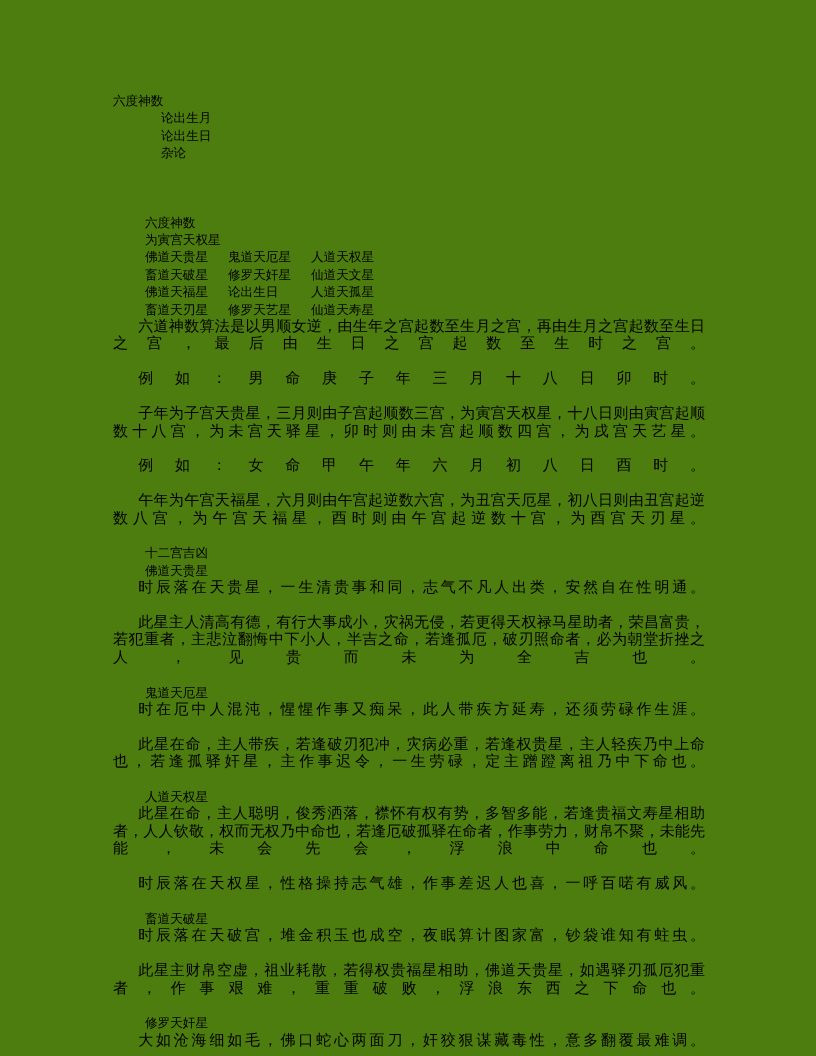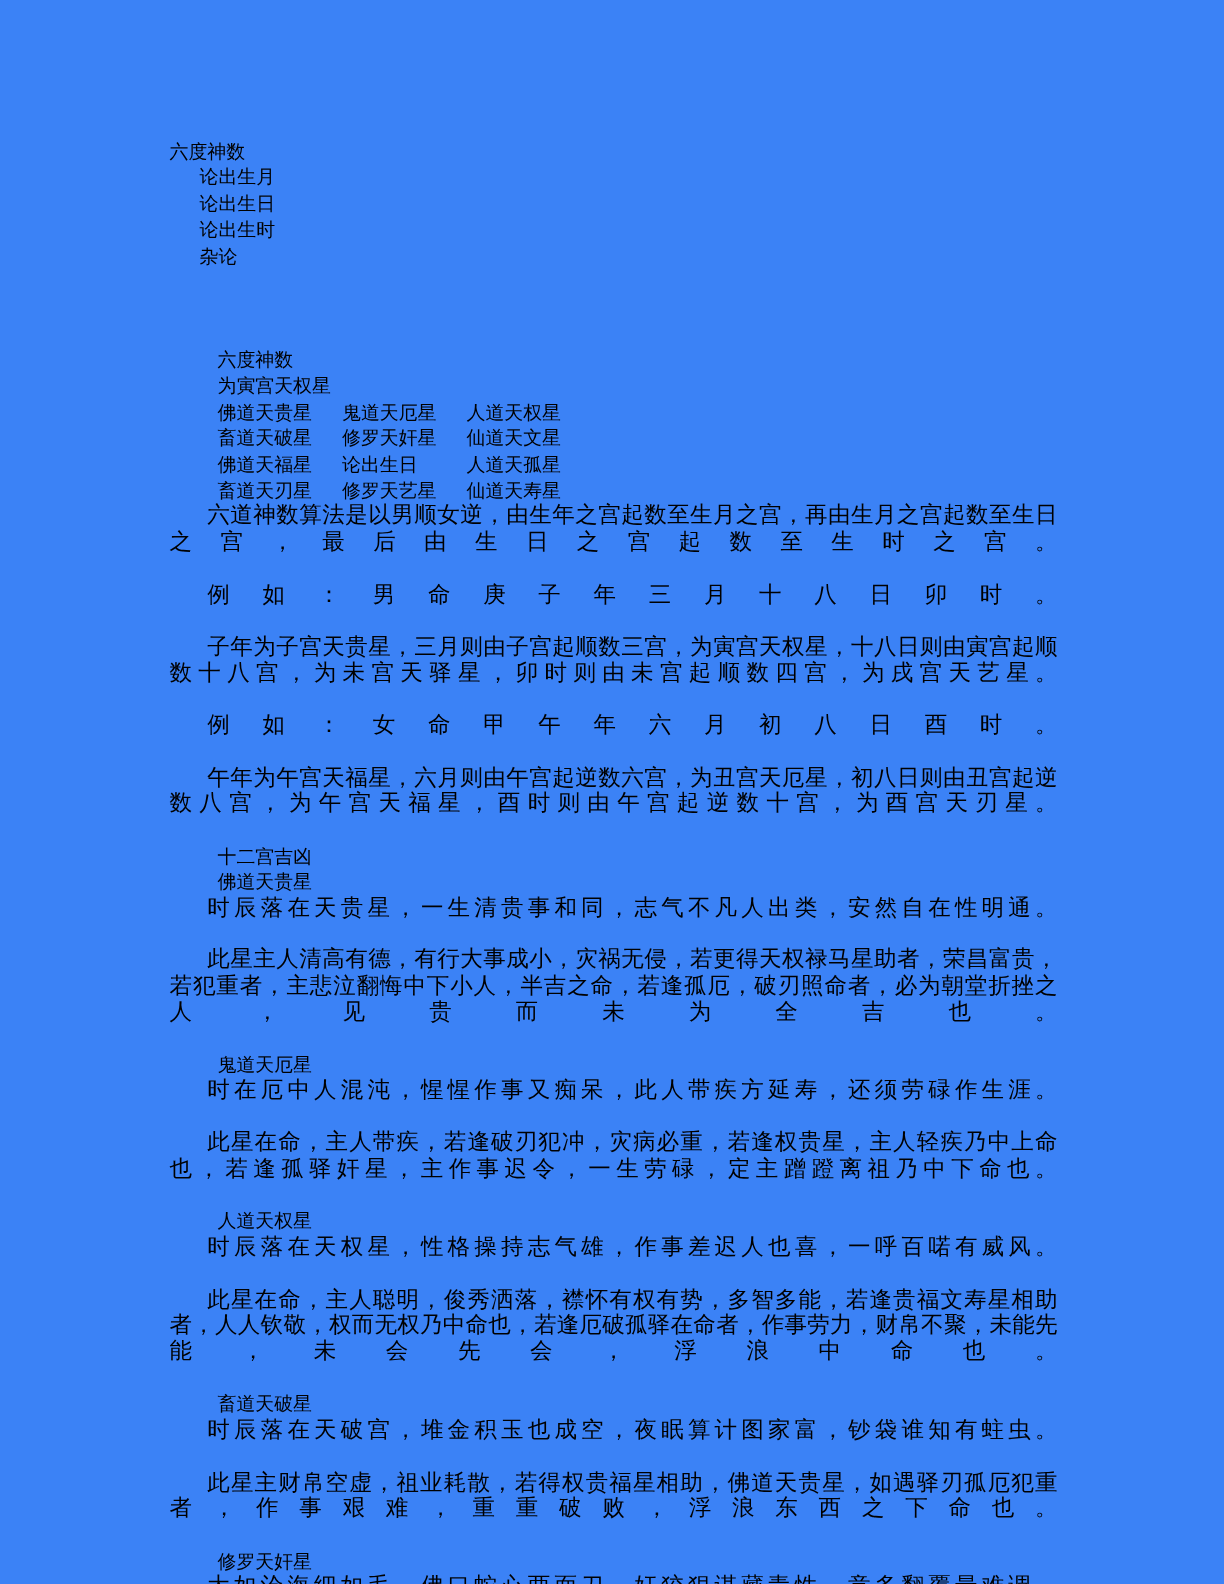--- a/index.html
+++ b/index.html
@@ -8,40 +8,40 @@
     background: #ffffff;
   }
   body {
     font-family: "DejaVu Serif", "Liberation Serif", serif;
     color: #000000;
   }
   .page {
     position: relative;
     width: 816px;
     height: 1056px;
-    background: #3b82f6;
+    background: #4d7c0f;
     box-sizing: border-box;
     overflow: hidden;
   }
   .content {
     position: absolute;
     left: 113px;
     top: 92px;
     width: 592px;
   }
   
   .toc-title {
     font-size: 12.6px;
     line-height: 17.4px;
     white-space: pre;
   }
   .toc-item {
     font-size: 12.6px;
     line-height: 17.4px;
-    margin-left: 20px;
+    margin-left: 48px;
     white-space: pre;
   }
   .spacer {
     height: 52px;
   }
   
   .heading {
     font-size: 12.6px;
     line-height: 17.4px;
     margin-left: 32px;
@@ -81,21 +81,20 @@
 </style>
 </head>
 <body>
 
 <div class="page">
   <div class="content">
 
     <div class="toc-title">六度神数</div>
     <div class="toc-item">论出生月</div>
     <div class="toc-item">论出生日</div>
-    <div class="toc-item">论出生时</div>
     <div class="toc-item">杂论</div>
 
     <div class="spacer"></div>
 
     <div class="heading">六度神数</div>
     <div class="heading">为寅宫天权星</div>
 
     <div class="star-row">
       <span class="star-cell">佛道天贵星</span>
       <span class="star-cell">鬼道天厄星</span>
@@ -127,22 +126,22 @@
 
     <div class="heading">佛道天贵星</div>
     <p class="para">时辰落在天贵星，一生清贵事和同，志气不凡人出类，安然自在性明通。</p>
     <p class="para">此星主人清高有德，有行大事成小，灾祸无侵，若更得天权禄马星助者，荣昌富贵，若犯重者，主悲泣翻悔中下小人，半吉之命，若逢孤厄，破刃照命者，必为朝堂折挫之人，见贵而未为全吉也。</p>
 
     <div class="heading">鬼道天厄星</div>
     <p class="para">时在厄中人混沌，惺惺作事又痴呆，此人带疾方延寿，还须劳碌作生涯。</p>
     <p class="para">此星在命，主人带疾，若逢破刃犯冲，灾病必重，若逢权贵星，主人轻疾乃中上命也，若逢孤驿奸星，主作事迟令，一生劳碌，定主蹭蹬离祖乃中下命也。</p>
 
     <div class="heading">人道天权星</div>
+    <p class="para">此星在命，主人聪明，俊秀洒落，襟怀有权有势，多智多能，若逢贵福文寿星相助者，人人钦敬，权而无权乃中命也，若逢厄破孤驿在命者，作事劳力，财帛不聚，未能先能，未会先会，浮浪中命也。</p>
     <p class="para">时辰落在天权星，性格操持志气雄，作事差迟人也喜，一呼百喏有威风。</p>
-    <p class="para">此星在命，主人聪明，俊秀洒落，襟怀有权有势，多智多能，若逢贵福文寿星相助者，人人钦敬，权而无权乃中命也，若逢厄破孤驿在命者，作事劳力，财帛不聚，未能先能，未会先会，浮浪中命也。</p>
 
     <div class="heading">畜道天破星</div>
     <p class="para">时辰落在天破宫，堆金积玉也成空，夜眠算计图家富，钞袋谁知有蛀虫。</p>
     <p class="para">此星主财帛空虚，祖业耗散，若得权贵福星相助，佛道天贵星，如遇驿刃孤厄犯重者，作事艰难，重重破败，浮浪东西之下命也。</p>
 
     <div class="heading">修罗天奸星</div>
     <p class="para">大如沧海细如毛，佛口蛇心两面刀，奸狡狠谋藏毒性，意多翻覆最难调。</p>
 
   </div>
 </div>

